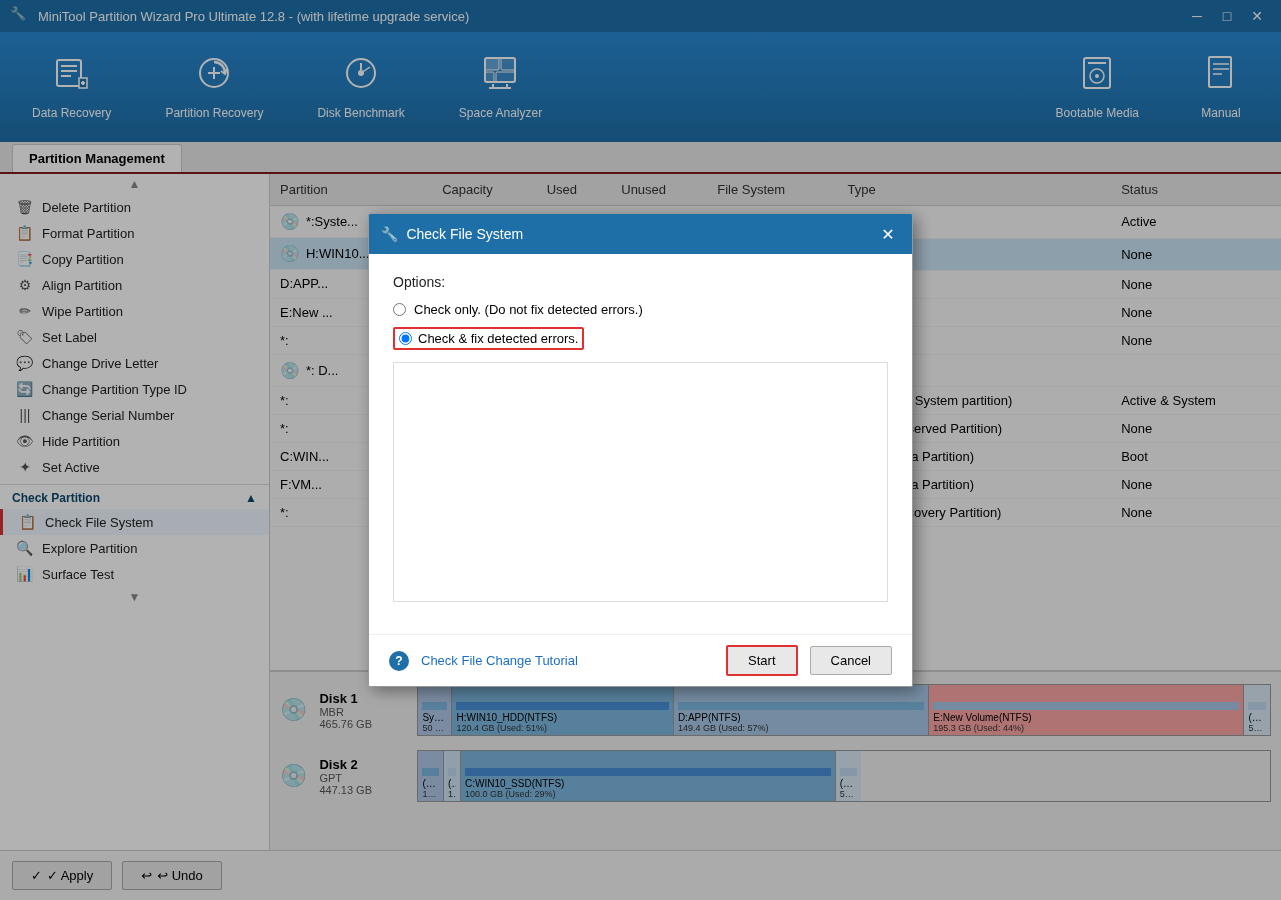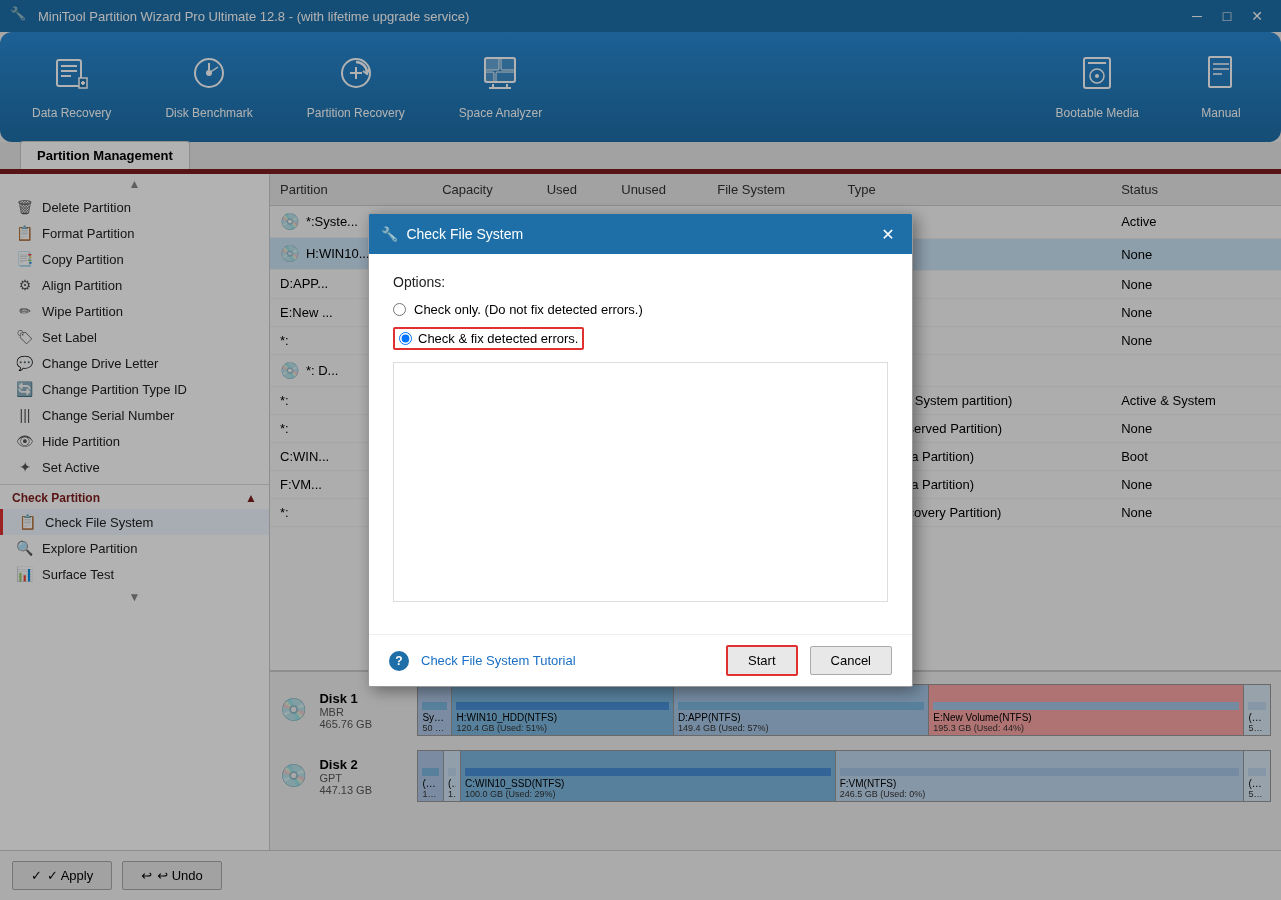--- a/index.html
+++ b/index.html
@@ -24,36 +24,35 @@
     }
 
     
     .toolbar {
       background: linear-gradient(180deg, #2a8ad4 0%, #1e6fa8 100%);
       height: 110px;
       display: flex;
       align-items: center;
       padding: 0 20px;
       gap: 30px;
-      border-radius: 12px;
     }
     .toolbar-item {
       display: flex; flex-direction: column; align-items: center; justify-content: center;
       color: white; font-size: 12px; cursor: pointer; padding: 8px 12px;
       min-width: 80px; text-align: center; gap: 6px;
     }
     .toolbar-icon { font-size: 32px; }
     .toolbar-spacer { flex: 1; }
     .sidebar {
       width: 270px; min-width: 270px; background: white;
       border-right: 1px solid #ccc; overflow-y: auto; display: flex; flex-direction: column;
     }
     .sidebar-section-header {
       display: flex; align-items: center; justify-content: space-between;
-      padding: 6px 12px 4px; font-weight: bold; font-size: 12px; color: #7f1d1d;
+      padding: 6px 12px 4px; font-weight: bold; font-size: 12px; color: #0c4a6e;
       border-top: 1px solid #ddd; margin-top: 4px;
     }
     .sidebar-item {
       display: flex; align-items: center; gap: 8px;
       padding: 5px 12px 5px 16px; font-size: 13px; color: #222; cursor: pointer;
     }
     .sidebar-item .icon { font-size: 14px; color: #555; width: 18px; text-align: center; }
     .sidebar-footer {
       margin-top: auto; padding: 10px; border-top: 1px solid #ddd;
       font-size: 12px; color: #555; font-weight: bold;
@@ -173,38 +172,38 @@
           <path d="M26 24 L34 24 L34 34 L26 34 Z" fill="#1e6fa8" stroke="white" stroke-width="1.5"></path>
           <path d="M30 27 L30 31 M28 29 L32 29" stroke="white" stroke-width="2"></path>
         </svg>
     </div>
     <span>Data Recovery</span>
   </div>
   <div class="toolbar-item">
     <div class="toolbar-icon">
       <svg width="38" height="38" viewBox="0 0 38 38">
           <circle cx="19" cy="19" r="14" fill="none" stroke="white" stroke-width="2"></circle>
-          <circle cx="19" cy="19" r="3" fill="white"></circle>
-          <line x1="19" y1="16" x2="19" y2="9" stroke="white" stroke-width="2"></line>
-          <line x1="19" y1="19" x2="28" y2="13" stroke="white" stroke-width="1.5"></line>
-        </svg>
-    </div>
-    <span>Disk Benchmark</span>
-  </div>
-  <div class="toolbar-item">
-    <div class="toolbar-icon">
-      <svg width="38" height="38" viewBox="0 0 38 38">
-          <circle cx="19" cy="19" r="14" fill="none" stroke="white" stroke-width="2"></circle>
           <path d="M19 8 A11 11 0 0 1 30 19" fill="none" stroke="white" stroke-width="2.5"></path>
           <polyline points="32,15 30,20 26,17" fill="none" stroke="white" stroke-width="2"></polyline>
           <line x1="13" y1="19" x2="25" y2="19" stroke="white" stroke-width="2"></line>
           <line x1="19" y1="13" x2="19" y2="25" stroke="white" stroke-width="2"></line>
         </svg>
     </div>
     <span>Partition Recovery</span>
+  </div>
+  <div class="toolbar-item">
+    <div class="toolbar-icon">
+      <svg width="38" height="38" viewBox="0 0 38 38">
+          <circle cx="19" cy="19" r="14" fill="none" stroke="white" stroke-width="2"></circle>
+          <circle cx="19" cy="19" r="3" fill="white"></circle>
+          <line x1="19" y1="16" x2="19" y2="9" stroke="white" stroke-width="2"></line>
+          <line x1="19" y1="19" x2="28" y2="13" stroke="white" stroke-width="1.5"></line>
+        </svg>
+    </div>
+    <span>Disk Benchmark</span>
   </div>
   <div class="toolbar-item">
     <div class="toolbar-icon">
       <svg width="38" height="38" viewBox="0 0 38 38">
           <rect x="4" y="4" width="30" height="24" rx="2" fill="none" stroke="white" stroke-width="2"></rect>
           <rect x="4" y="4" width="14" height="12" rx="1" fill="rgba(255,255,255,0.3)" stroke="white" stroke-width="1"></rect>
           <rect x="20" y="4" width="14" height="12" rx="1" fill="rgba(255,255,255,0.15)" stroke="white" stroke-width="1"></rect>
           <rect x="4" y="18" width="9" height="10" rx="1" fill="rgba(255,255,255,0.2)" stroke="white" stroke-width="1"></rect>
           <rect x="15" y="18" width="19" height="10" rx="1" fill="rgba(255,255,255,0.1)" stroke="white" stroke-width="1"></rect>
           <line x1="12" y1="30" x2="12" y2="34" stroke="white" stroke-width="2"></line>
@@ -232,21 +231,21 @@
           <rect x="7" y="3" width="22" height="30" rx="1" fill="none" stroke="white" stroke-width="2"></rect>
           <line x1="11" y1="10" x2="27" y2="10" stroke="white" stroke-width="1.5"></line>
           <line x1="11" y1="15" x2="27" y2="15" stroke="white" stroke-width="1.5"></line>
           <line x1="11" y1="20" x2="20" y2="20" stroke="white" stroke-width="1.5"></line>
         </svg>
     </div>
     <span>Manual</span>
   </div>
 </div>
 
-<div style="background:#e8e8e8; border-bottom:5px solid #7f1d1d; height:32px; display:flex; align-items:flex-end; padding-left:20px;">
+<div style="background:#e8e8e8; border-bottom:2px solid #7f1d1d; height:32px; display:flex; align-items:flex-end; padding-left:12px;">
   <div style="background:white; padding:6px 16px; font-size:13px; font-weight:bold; border:1px solid #ccc; border-bottom:none; border-radius:3px 3px 0 0;">
     <span>Partition Management</span>
   </div>
 </div>
 
 <div style="display:flex; height:calc(900px - 32px - 110px - 32px - 50px);">
 
   <div class="sidebar">
 
     <div class="sidebar-scroll-btn">▲</div>
@@ -497,25 +496,20 @@
           <div class="disk-segment" style="width:2%;background:#d0e4f4;">
             <div class="disk-seg-top" style="background:#c0d8f0;"></div>
             <div class="disk-seg-name">(Other)</div>
             <div class="disk-seg-info">16 MB</div>
           </div>
           <div class="disk-segment" style="width:44%;background:#7db8e0;">
             <div class="disk-seg-top" style="background:#4a90d9;"></div>
             <div class="disk-seg-name">C:WIN10_SSD(NTFS)</div>
             <div class="disk-seg-info">100.0 GB (Used: 29%)</div>
           </div>
-          <div class="disk-segment" style="width:48%;background:#c0d8f0;">
-            <div class="disk-seg-top" style="background:#a8c8e8;"></div>
-            <div class="disk-seg-name">F:VM(NTFS)</div>
-            <div class="disk-seg-info">246.5 GB (Used: 0%)</div>
-          </div>
           <div class="disk-segment" style="width:3%;background:#d8e8f4;">
             <div class="disk-seg-top" style="background:#c0d8f0;"></div>
             <div class="disk-seg-name">(NTFS)</div>
             <div class="disk-seg-info">522 MB (U...</div>
           </div>
         </div>
       </div>
     </div>
   </div>
 </div>
@@ -555,18 +549,18 @@
           <input type="radio" name="check-option" value="check-fix" id="opt2" checked="" style="">
           <label for="opt2">Check &amp; fix detected errors.</label>
         </span>
       </div>
 
       <div class="dialog-content-area"></div>
     </div>
 
     <div class="dialog-footer">
       <span class="help-icon">?</span>
-      <a class="dialog-tutorial-link" href="#">Check File System Tutorial</a>
+      <a class="dialog-tutorial-link" href="#">Check File Change Tutorial</a>
       <button class="dialog-btn primary">Start</button>
       <button class="dialog-btn">Cancel</button>
     </div>
   </div>
 </div>
 
 </body></html>

